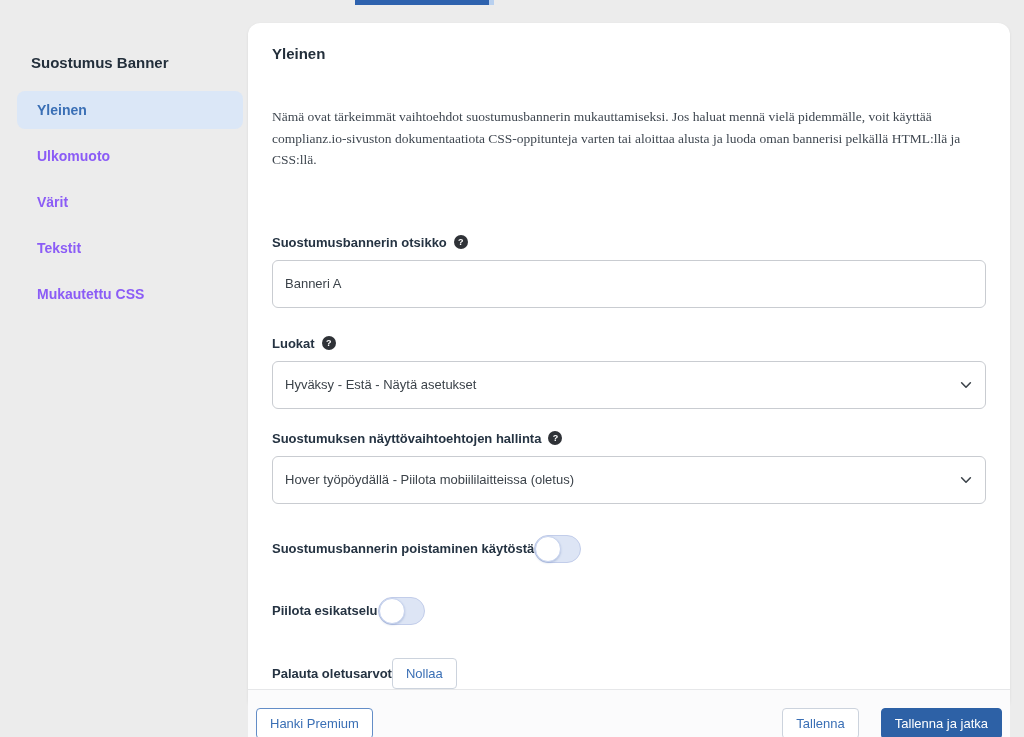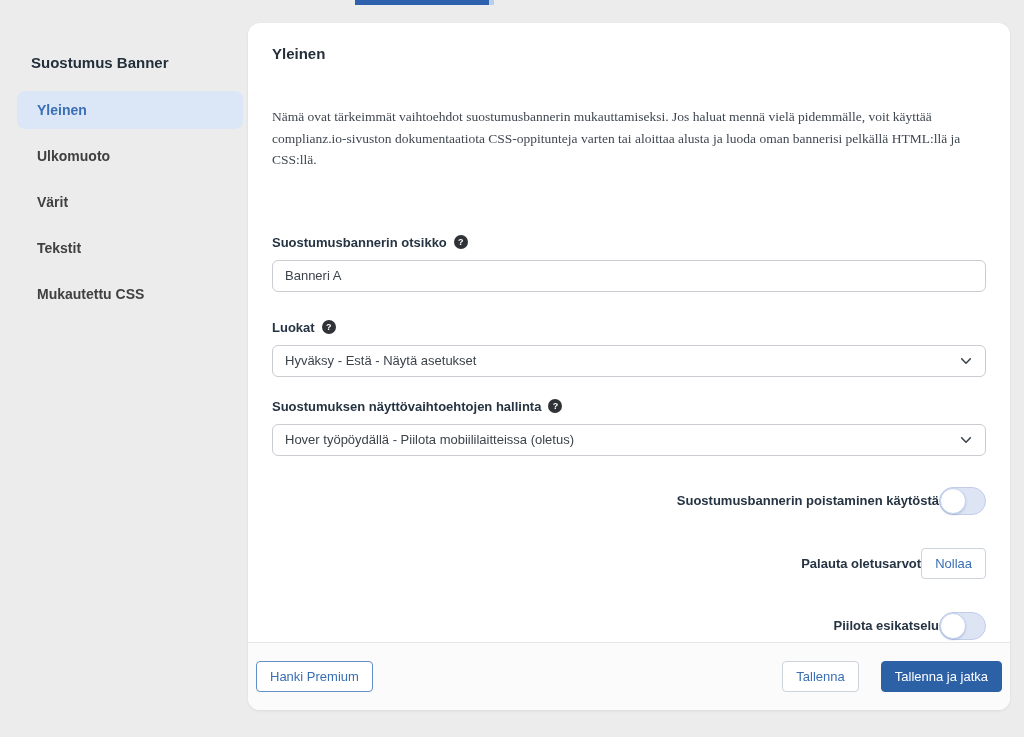--- a/index.html
+++ b/index.html
@@ -15,21 +15,21 @@
   
   .topbar { position: absolute; top: 0; left: 355px; width: 139px; height: 5px; display: flex; }
   .topbar .fill { width: 134px; height: 100%; background: #2e62ae; }
   .topbar .rest { width: 5px; height: 100%; background: #b8d0ef; }
 
   
   .sidebar { position: absolute; left: 11px; top: 40px; width: 248px; padding: 0 10px 0 0; }
   .sidebar-title { font-size: 15px; font-weight: 700; color: #232f3b; padding: 14px 0 10px 20px; }
   .nav { display: flex; flex-direction: column; margin-top: 6px; }
   .nav-item {
-    font-size: 14px; font-weight: 600; color: #404040;
+    font-size: 14px; font-weight: 600; color: #8b5cf6;
     padding: 11px 0 11px 20px; margin: 4px 6px; border-radius: 8px;
     cursor: pointer;
   }
   .nav-item.active { background: #dbe7f7; color: #3a6fb5; }
 
   
   .card {
     position: absolute; left: 248px; top: 23px; width: 762px; height: 687px;
     background: #ffffff; border-radius: 12px;
     box-shadow: 0 1px 3px rgba(0,0,0,0.08);
@@ -47,34 +47,34 @@
     font-size: 13px; font-weight: 700; color: #253342;
     display: flex; align-items: center; gap: 7px;
   }
   .help-icon {
     width: 14px; height: 14px; border-radius: 50%; background: #2f3237;
     color: #ffffff; font-size: 9px; font-weight: 700;
     display: inline-flex; align-items: center; justify-content: center;
     flex: 0 0 auto;
   }
   .text-input, .select {
-    margin-top: 10px; height: 32px; width: 714px;
+    margin-top: 10px; height: 48px; width: 714px;
     border: 1px solid #c9ccd1; border-radius: 6px; background: #ffffff;
     font-size: 13px; color: #3c434a;
     display: flex; align-items: center; padding: 0 12px;
   }
   .select { justify-content: space-between; cursor: pointer; }
   .chevron { width: 14px; height: 14px; flex: 0 0 auto; }
 
   .f1 { margin-top: 64px; }
   .f2 { margin-top: 28px; }
   .f3 { margin-top: 22px; }
 
   .switch-row {
-    display: flex; align-items: center; justify-content: flex-end;
+    display: flex; align-items: center; justify-content: flex-start;
     width: 714px; margin-top: 32px; min-height: 30px;
   }
   .switch-row.first { margin-top: 30px; }
   .toggle {
     width: 47px; height: 28px; border-radius: 15px;
     background: #dde5f5; border: 1px solid #c2cdea;
     position: relative; cursor: pointer; flex: 0 0 auto;
   }
   .toggle .knob {
     position: absolute; left: 0px; top: 0px; width: 26px; height: 26px;
@@ -159,29 +159,29 @@
     </div>
 
     <div class="switch-row first">
       <div class="field-label">Suostumusbannerin poistaminen käytöstä</div>
       <div class="toggle">
           <div class="knob"></div>
         </div>
     </div>
 
     <div class="switch-row">
-      <div class="field-label">Palauta oletusarvot</div>
-      <button class="btn btn-gray-outline">Nollaa</button>
-    </div>
-
-    <div class="switch-row">
       <div class="field-label">Piilota esikatselu</div>
       <div class="toggle">
           <div class="knob"></div>
         </div>
+    </div>
+
+    <div class="switch-row">
+      <div class="field-label">Palauta oletusarvot</div>
+      <button class="btn btn-gray-outline">Nollaa</button>
     </div>
 
   </div>
 
   <div class="card-footer">
     <button class="btn btn-blue-outline">Hanki Premium</button>
     <div class="footer-right">
       <button class="btn btn-gray-outline">Tallenna</button>
       <button class="btn btn-primary">Tallenna ja jatka</button>
     </div>

